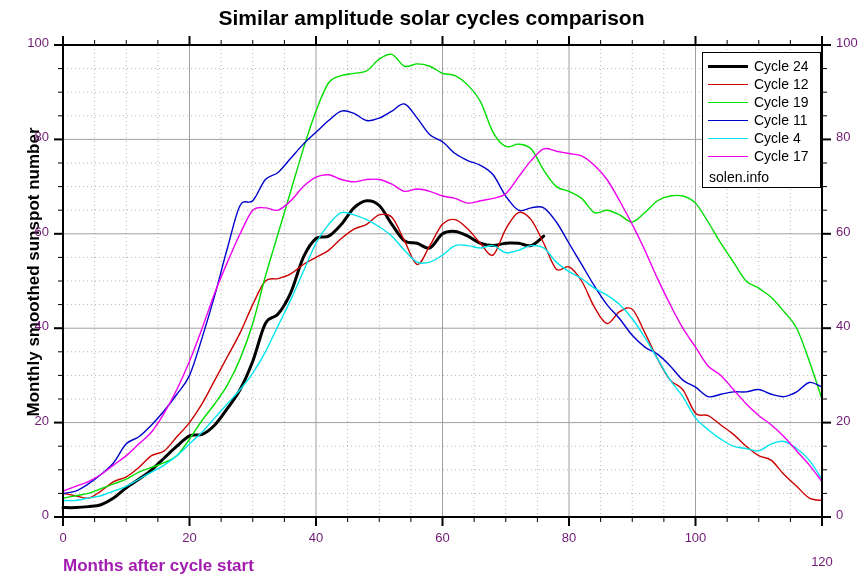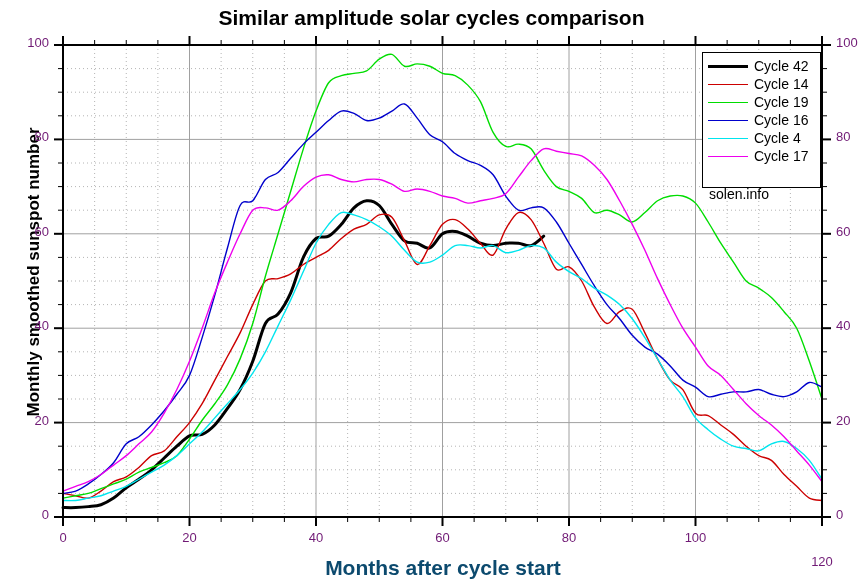--- a/index.html
+++ b/index.html
@@ -41,24 +41,23 @@
     transform: rotate(-90deg);
     font-size: 17px;
     font-weight: bold;
     color: #000000;
   }
   .xlabel {
     position: absolute;
     left: 63px;
     top: 556px;
     width: 760px;
-    text-align: center;
-    font-size: 21px;
+    font-size: 17px;
     font-weight: bold;
-    color: #0c4a6e;
+    color: #a21caf;
   }
   .tick-label {
     position: absolute;
     font-size: 13px;
     color: #701a75;
     white-space: nowrap;
   }
   .ytick-left { text-align: right; }
   .ytick-right { text-align: left; }
   .xtick { text-align: center; }
@@ -93,21 +92,21 @@
     font-size: 14px;
     color: #000000;
     line-height: 18px;
     white-space: nowrap;
   }
   .legend-credit {
     font-size: 14px;
     color: #000000;
     line-height: 18px;
     padding-left: 1px;
-    margin-top: 20px;
+    margin-top: 3px;
   }
 </style>
 </head>
 <body>
 
 <div id="figure">
 
   <div class="chart-title">Similar amplitude solar cycles comparison</div>
 
   <div class="ylabel">Monthly smoothed sunspot number</div>
@@ -280,33 +279,33 @@
       <div class="tick-label xtick" style="left: 417.5px; top: 530px; width: 50px;">60</div>
       <div class="tick-label xtick" style="left: 544px; top: 530px; width: 50px;">80</div>
       <div class="tick-label xtick" style="left: 670.5px; top: 530px; width: 50px;">100</div>
       <div class="tick-label xtick" style="left: 797px; top: 554px; width: 50px;">120</div>
     </div>
 
   <div class="legend-box">
     <div id="legend-rows">
         <div class="legend-row">
           <div class="legend-swatch" style="border-top: 3px solid rgb(0, 0, 0);"></div>
-          <div class="legend-text">Cycle 42</div>
+          <div class="legend-text">Cycle 24</div>
         </div>
         <div class="legend-row">
           <div class="legend-swatch" style="border-top: 1.6px solid rgb(204, 0, 0);"></div>
-          <div class="legend-text">Cycle 14</div>
+          <div class="legend-text">Cycle 12</div>
         </div>
         <div class="legend-row">
           <div class="legend-swatch" style="border-top: 1.6px solid rgb(0, 221, 0);"></div>
           <div class="legend-text">Cycle 19</div>
         </div>
         <div class="legend-row">
           <div class="legend-swatch" style="border-top: 1.6px solid rgb(0, 0, 204);"></div>
-          <div class="legend-text">Cycle 16</div>
+          <div class="legend-text">Cycle 11</div>
         </div>
         <div class="legend-row">
           <div class="legend-swatch" style="border-top: 1.6px solid rgb(0, 229, 238);"></div>
           <div class="legend-text">Cycle 4</div>
         </div>
         <div class="legend-row">
           <div class="legend-swatch" style="border-top: 1.6px solid rgb(238, 0, 238);"></div>
           <div class="legend-text">Cycle 17</div>
         </div>
       </div>

